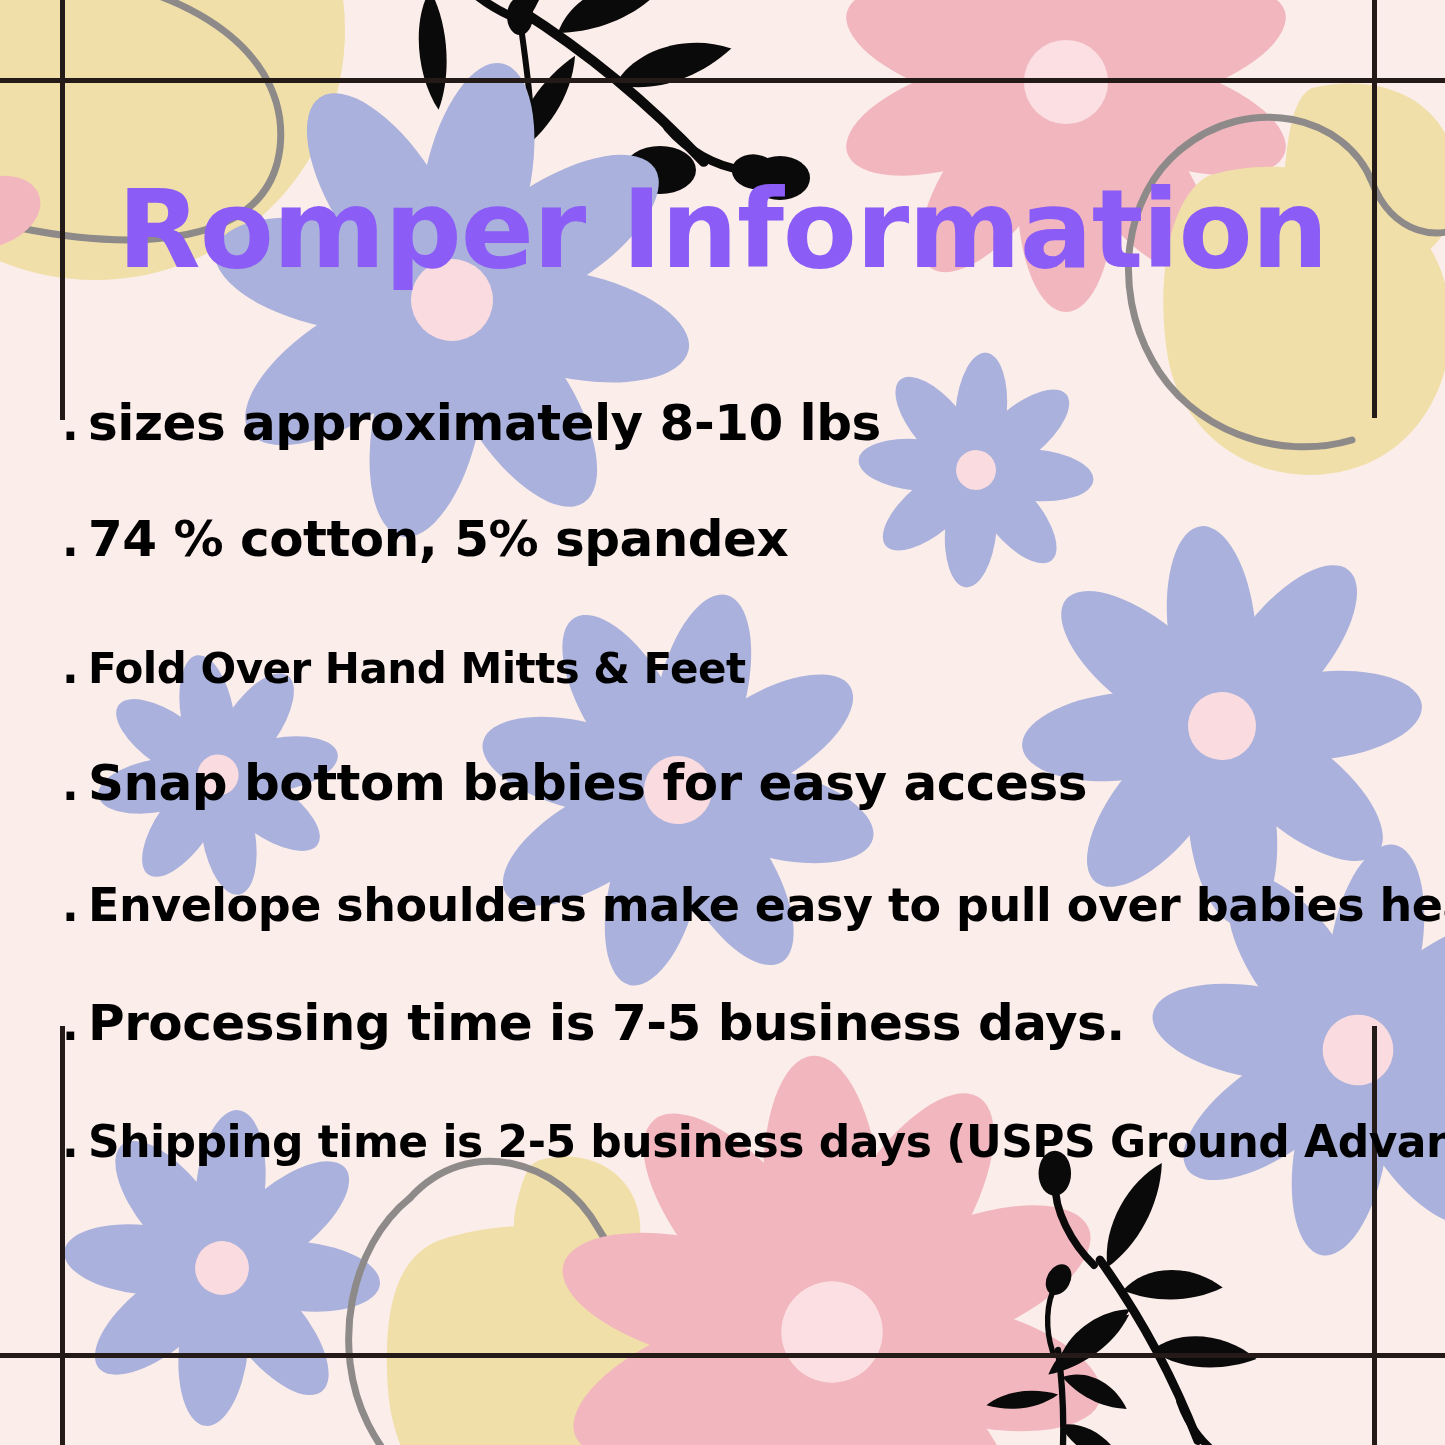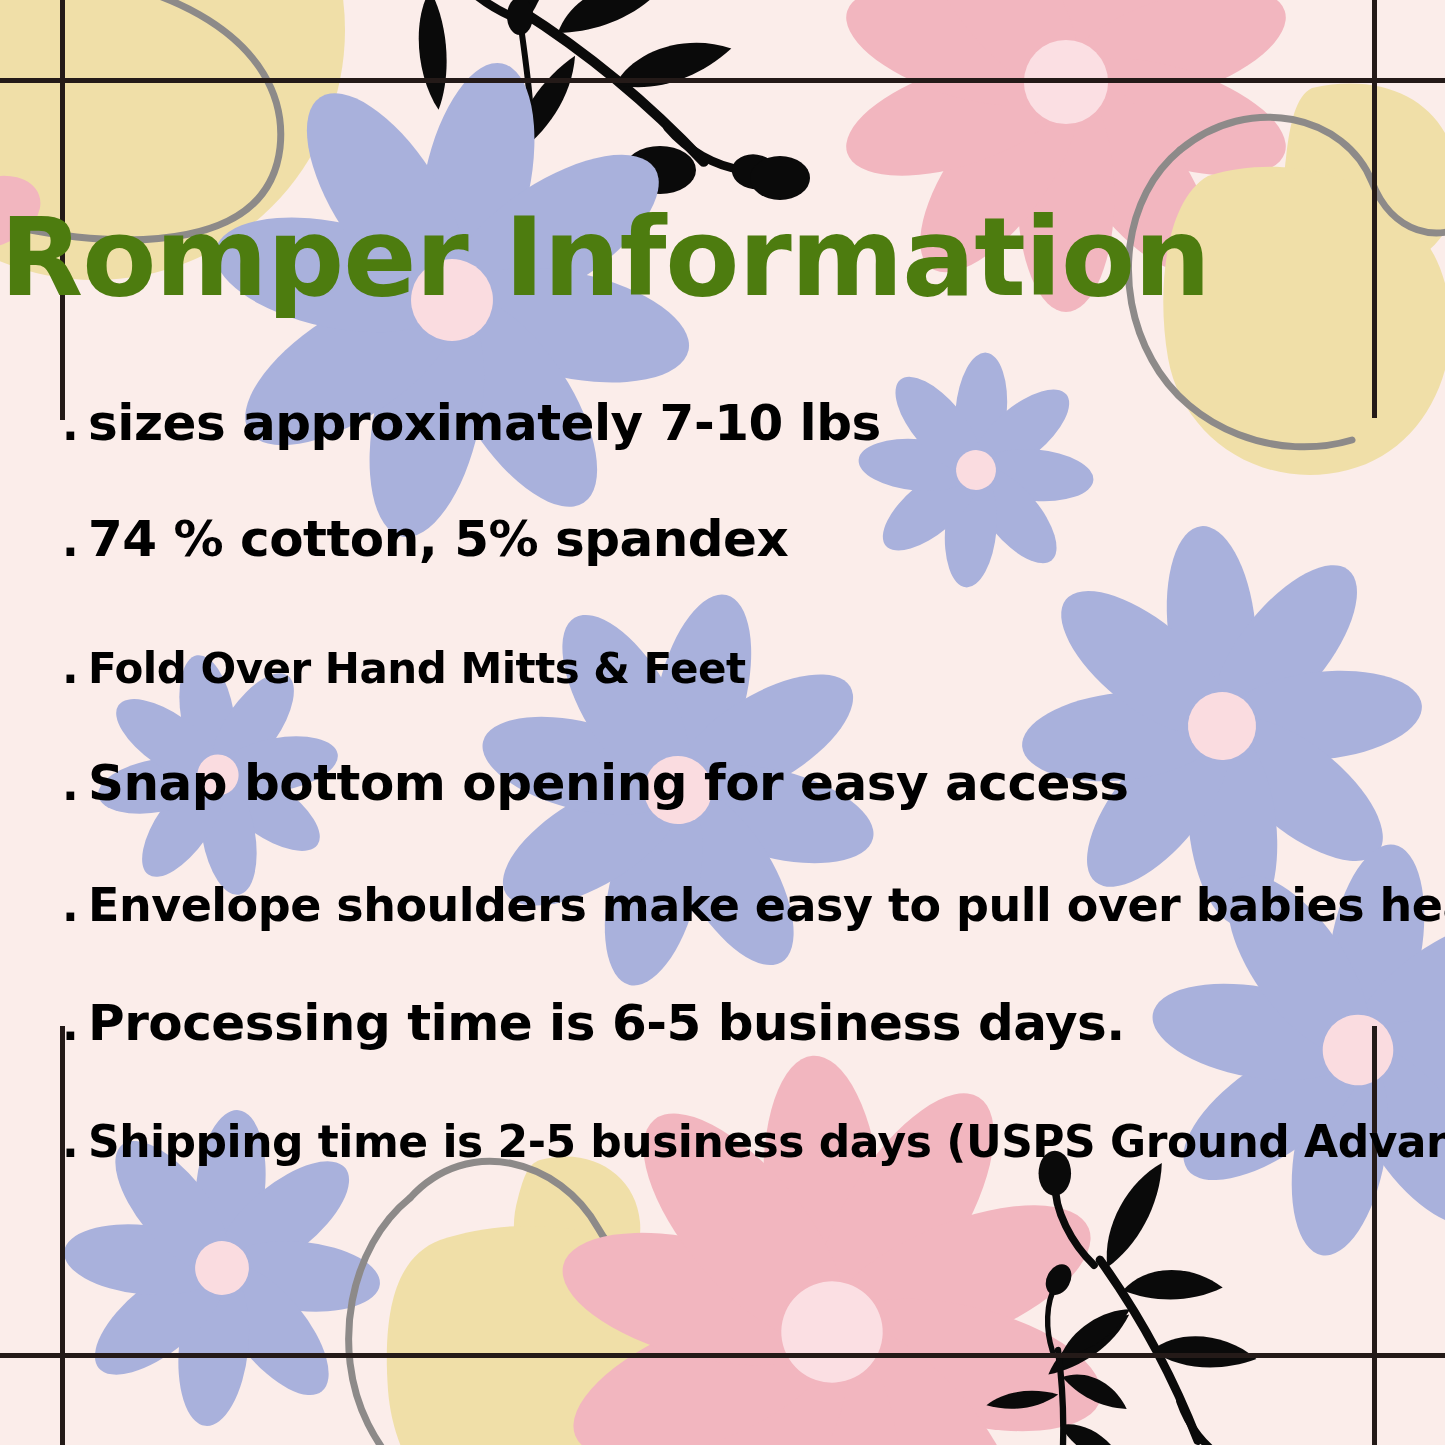--- a/index.html
+++ b/index.html
@@ -37,26 +37,27 @@
 
   
   .content {
     position: absolute;
     top: 0; left: 0;
     width: 1445px; height: 1445px;
   }
   .title {
     position: absolute;
     left: 0; right: 0;
-    top: 204px;
+    top: 176px;
+    text-align: center;
     font-family: "DejaVu Sans", sans-serif;
     font-size: 108px;
     line-height: 1.0;
     font-weight: 700;
-    color: #4d7c0f;
+    color: #8b5cf6;
     letter-spacing: -1px;
     white-space: nowrap;
   }
   .bullets {
     position: absolute;
     left: 62px;
     top: 398px;
     width: 1380px;
   }
   .bullet-row {
@@ -244,46 +245,46 @@
   <div class="frame-line fl-v" style="left:1372px; top:1026px; height:419px;"></div>
 
   <div class="content">
 
     <div class="title">Romper Information</div>
 
     <div class="bullets">
 
       <div class="bullet-row" style="top:0px;">
         <span class="bullet-mark">.</span>
-        <span class="bullet-text" style="font-size:50px;">sizes approximately 7-10 lbs</span>
+        <span class="bullet-text" style="font-size:50px;">sizes approximately 8-10 lbs</span>
       </div>
 
       <div class="bullet-row" style="top:116px;">
         <span class="bullet-mark">.</span>
         <span class="bullet-text" style="font-size:50px;">74 % cotton, 5% spandex</span>
       </div>
 
       <div class="bullet-row" style="top:248px;">
         <span class="bullet-mark">.</span>
         <span class="bullet-text" style="font-size:42px;">Fold Over Hand Mitts  &amp;  Feet</span>
       </div>
 
       <div class="bullet-row" style="top:360px;">
         <span class="bullet-mark">.</span>
-        <span class="bullet-text" style="font-size:50px;">Snap bottom opening for easy access</span>
+        <span class="bullet-text" style="font-size:50px;">Snap bottom babies for easy access</span>
       </div>
 
       <div class="bullet-row" style="top:484px;">
         <span class="bullet-mark">.</span>
         <span class="bullet-text" style="font-size:46px;">Envelope shoulders make easy to pull over babies head</span>
       </div>
 
       <div class="bullet-row" style="top:600px;">
         <span class="bullet-mark">.</span>
-        <span class="bullet-text" style="font-size:50px;">Processing time is 6-5 business days.</span>
+        <span class="bullet-text" style="font-size:50px;">Processing time is 7-5 business days.</span>
       </div>
 
       <div class="bullet-row" style="top:722px;">
         <span class="bullet-mark">.</span>
         <span class="bullet-text" style="font-size:44px;">Shipping time is 2-5 business days (USPS Ground Advantage)</span>
       </div>
 
     </div>
   </div>
 </div>

